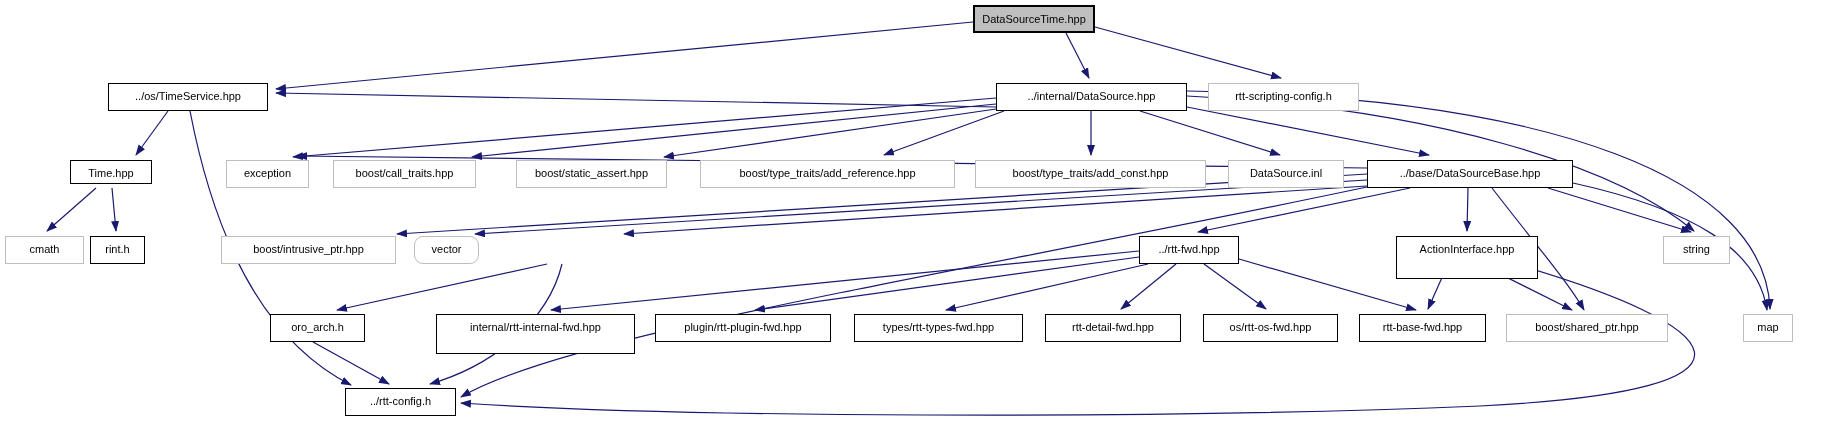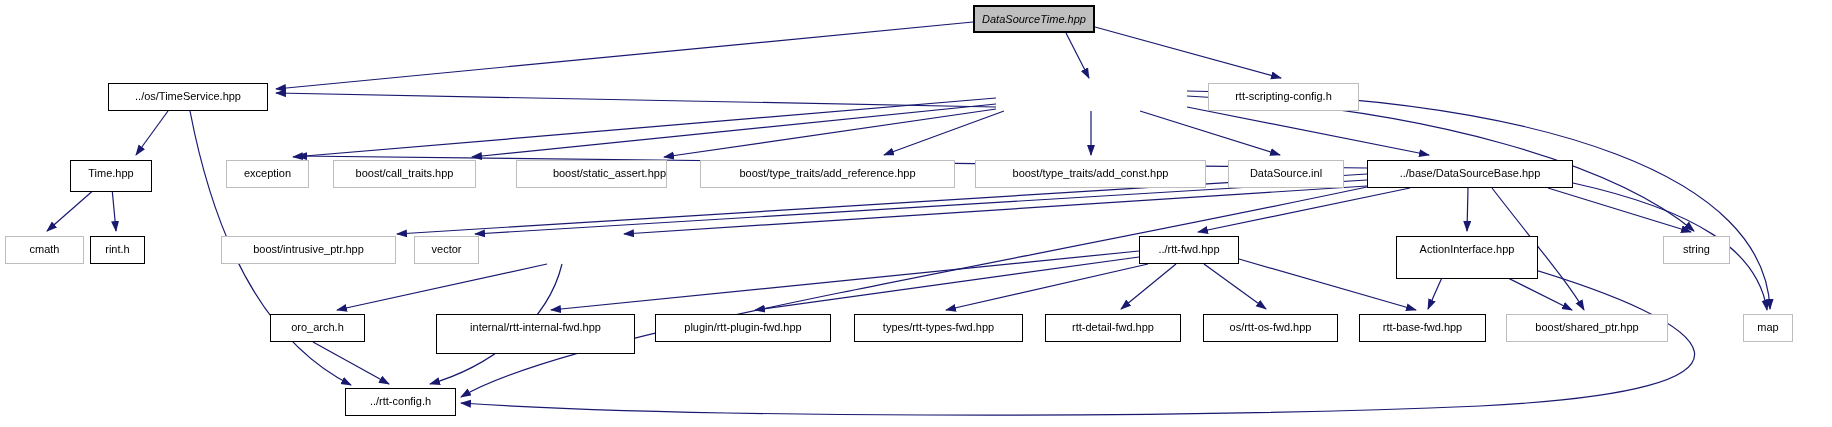--- a/index.html
+++ b/index.html
@@ -9,21 +9,21 @@
   html,body{margin:0;padding:0;background:#ffffff;}
   #stage{position:relative;width:1832px;height:427px;background:#ffffff;overflow:hidden;
          font-family:"Liberation Sans","DejaVu Sans",sans-serif;}
   #edges{position:absolute;left:0;top:0;width:1832px;height:427px;}
   .edge{fill:none;stroke:var(--edge);stroke-width:1.2px;}
   .node{position:absolute;box-sizing:border-box;background:var(--nodefill);
         border:1px solid var(--external);color:var(--text);font-size:11px;
         text-align:center;white-space:nowrap;overflow:hidden;z-index:2;}
   .node.linked{border:1.5px solid var(--linked);}
   .node.external{border:1px solid var(--external);}
-  .node.root{background:var(--rootfill);border:2px solid var(--linked);font-weight:normal;font-style:italic;}
+  .node.root{background:var(--rootfill);border:2px solid var(--linked);font-weight:normal;}
 </style>
 </head>
 <body>
 
 <div id="stage">
   <svg id="edges" viewBox="0 0 1832 427" xmlns="http://www.w3.org/2000/svg">
     <defs>
       <marker id="arrow" markerUnits="userSpaceOnUse" markerWidth="12" markerHeight="9" refX="10" refY="4" orient="auto">
         <path d="M0,0 L11,4 L0,8 z" fill="#191970"></path>
       </marker>
@@ -63,33 +63,34 @@
       <path d="M1148,264 L946,310" class="edge" marker-end="url(#arrow)"></path>
       <path d="M1176,264 L1121,309" class="edge" marker-end="url(#arrow)"></path>
       <path d="M1204,264 L1266,309" class="edge" marker-end="url(#arrow)"></path>
       <path d="M1239,259 L1416,310" class="edge" marker-end="url(#arrow)"></path>
       <path d="M547,264 L337,310" class="edge" marker-end="url(#arrow)"></path>
       <path d="M562,264 C548,322 492,366 430,384" class="edge" marker-end="url(#arrow)"></path>
       <path d="M313,342 L389,384" class="edge" marker-end="url(#arrow)"></path>
     </svg>
 <div class="node root" style="left: 973px; top: 5px; width: 122px; height: 28px; line-height: 25px;">DataSourceTime.hpp</div>
     <div class="node linked" style="left: 108px; top: 83px; width: 160px; height: 28px; line-height: 25px;">../os/TimeService.hpp</div>
+    <div class="node linked" style="left: 996px; top: 83px; width: 191px; height: 28px; line-height: 25px;">../internal/DataSource.hpp</div>
     <div class="node external" style="left: 1208px; top: 83px; width: 151px; height: 28px; line-height: 25px;">rtt-scripting-config.h</div>
-    <div class="node linked" style="left: 70px; top: 160px; width: 82px; height: 32px; line-height: 25px;">Time.hpp</div>
+    <div class="node linked" style="left: 70px; top: 160px; width: 82px; height: 24px; line-height: 25px;">Time.hpp</div>
     <div class="node external" style="left: 226px; top: 160px; width: 83px; height: 28px; line-height: 25px;">exception</div>
     <div class="node external" style="left: 333px; top: 160px; width: 143px; height: 28px; line-height: 25px;">boost/call_traits.hpp</div>
-    <div class="node external" style="left: 516px; top: 160px; width: 151px; height: 28px; line-height: 25px; text-align: right;">boost/static_assert.hpp</div>
+    <div class="node external" style="left: 516px; top: 160px; width: 151px; height: 28px; line-height: 25px;">boost/static_assert.hpp</div>
     <div class="node external" style="left: 700px; top: 160px; width: 255px; height: 28px; line-height: 25px;">boost/type_traits/add_reference.hpp</div>
     <div class="node external" style="left: 975px; top: 160px; width: 231px; height: 28px; line-height: 25px;">boost/type_traits/add_const.hpp</div>
     <div class="node external" style="left: 1228px; top: 160px; width: 116px; height: 28px; line-height: 25px;">DataSource.inl</div>
     <div class="node linked" style="left: 1367px; top: 160px; width: 206px; height: 28px; line-height: 25px;">../base/DataSourceBase.hpp</div>
     <div class="node external" style="left: 5px; top: 236px; width: 79px; height: 28px; line-height: 25px;">cmath</div>
     <div class="node linked" style="left: 90px; top: 236px; width: 55px; height: 28px; line-height: 25px;">rint.h</div>
     <div class="node external" style="left: 221px; top: 236px; width: 175px; height: 28px; line-height: 25px;">boost/intrusive_ptr.hpp</div>
-    <div class="node external" style="left: 414px; top: 236px; width: 65px; height: 28px; line-height: 25px;">vector</div>
+    <div class="node external" style="left: 414px; top: 236px; width: 65px; height: 28px; line-height: 25px; border-radius: 9px;">vector</div>
     <div class="node linked" style="left: 1139px; top: 236px; width: 100px; height: 28px; line-height: 25px;">../rtt-fwd.hpp</div>
     <div class="node linked" style="left: 1396px; top: 236px; width: 142px; height: 43px; line-height: 25px;">ActionInterface.hpp</div>
     <div class="node external" style="left: 1663px; top: 236px; width: 67px; height: 28px; line-height: 25px;">string</div>
     <div class="node linked" style="left: 270px; top: 314px; width: 95px; height: 28px; line-height: 25px;">oro_arch.h</div>
     <div class="node linked" style="left: 436px; top: 314px; width: 199px; height: 40px; line-height: 25px;">internal/rtt-internal-fwd.hpp</div>
     <div class="node linked" style="left: 655px; top: 314px; width: 176px; height: 28px; line-height: 25px;">plugin/rtt-plugin-fwd.hpp</div>
     <div class="node linked" style="left: 854px; top: 314px; width: 169px; height: 28px; line-height: 25px; text-align: center;">types/rtt-types-fwd.hpp</div>
     <div class="node linked" style="left: 1045px; top: 314px; width: 136px; height: 28px; line-height: 25px;">rtt-detail-fwd.hpp</div>
     <div class="node linked" style="left: 1203px; top: 314px; width: 135px; height: 28px; line-height: 25px;">os/rtt-os-fwd.hpp</div>
     <div class="node linked" style="left: 1359px; top: 314px; width: 127px; height: 28px; line-height: 25px;">rtt-base-fwd.hpp</div>

